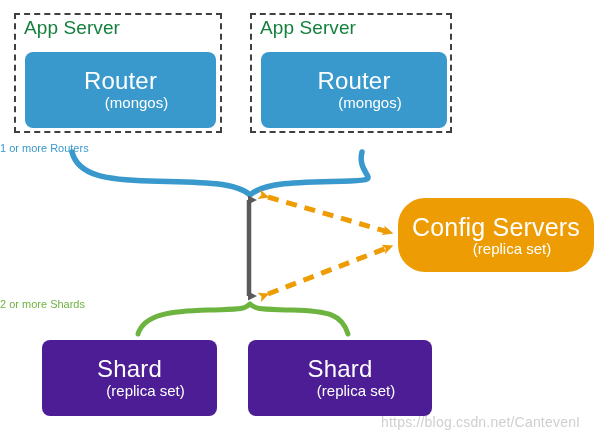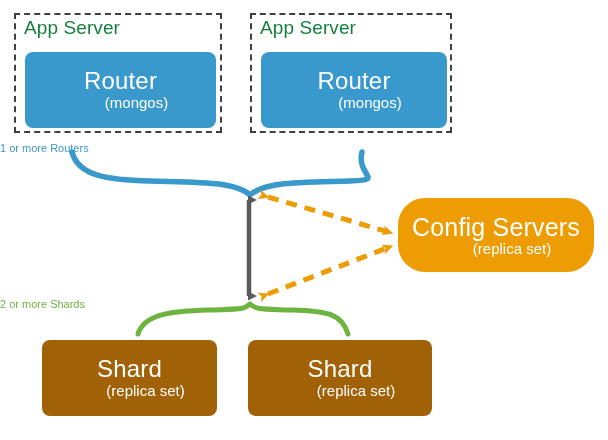--- a/index.html
+++ b/index.html
@@ -56,21 +56,21 @@
     display: block;
   }
   .node .sub {
     font-size: 15px;
     font-weight: 400;
     display: block;
     margin-top: 1px;
     margin-left: 32px;
   }
   .node.router   { background: #3a99cc; }
-  .node.shard    { background: #a16207; }
+  .node.shard    { background: #4c1d95; }
   .node.config   { background: #ee9c03; }
   .node.config .title { font-size: 25px; }
 
   
   .brace-label {
     position: absolute;
     font-size: 11px;
     white-space: nowrap;
   }
   .brace-label.routers { color: #3a99cc; }
@@ -156,14 +156,15 @@
              C256,310 262,309 292,310
              C328,311 342,314 348,334" fill="none" stroke="#6db33f" stroke-width="5" stroke-linecap="round" stroke-linejoin="round"></path>
 
     <line x1="249" y1="200" x2="249" y2="296" stroke="#5a5a5a" stroke-width="4.5" marker-start="url(#grayUp)" marker-end="url(#grayDown)"></line>
 
     <line x1="268" y1="197" x2="392" y2="233" stroke="#ee9c03" stroke-width="5" stroke-dasharray="11 8" marker-start="url(#orangeArrow)" marker-end="url(#orangeArrow)"></line>
 
     <line x1="268" y1="294" x2="392" y2="246" stroke="#ee9c03" stroke-width="5" stroke-dasharray="11 8" marker-start="url(#orangeArrow)" marker-end="url(#orangeArrow)"></line>
   </svg>
 
+  <div class="watermark" style="left:381px; top:414px;">https://blog.csdn.net/CantevenI</div>
 
 </div>
 
 </body></html>

